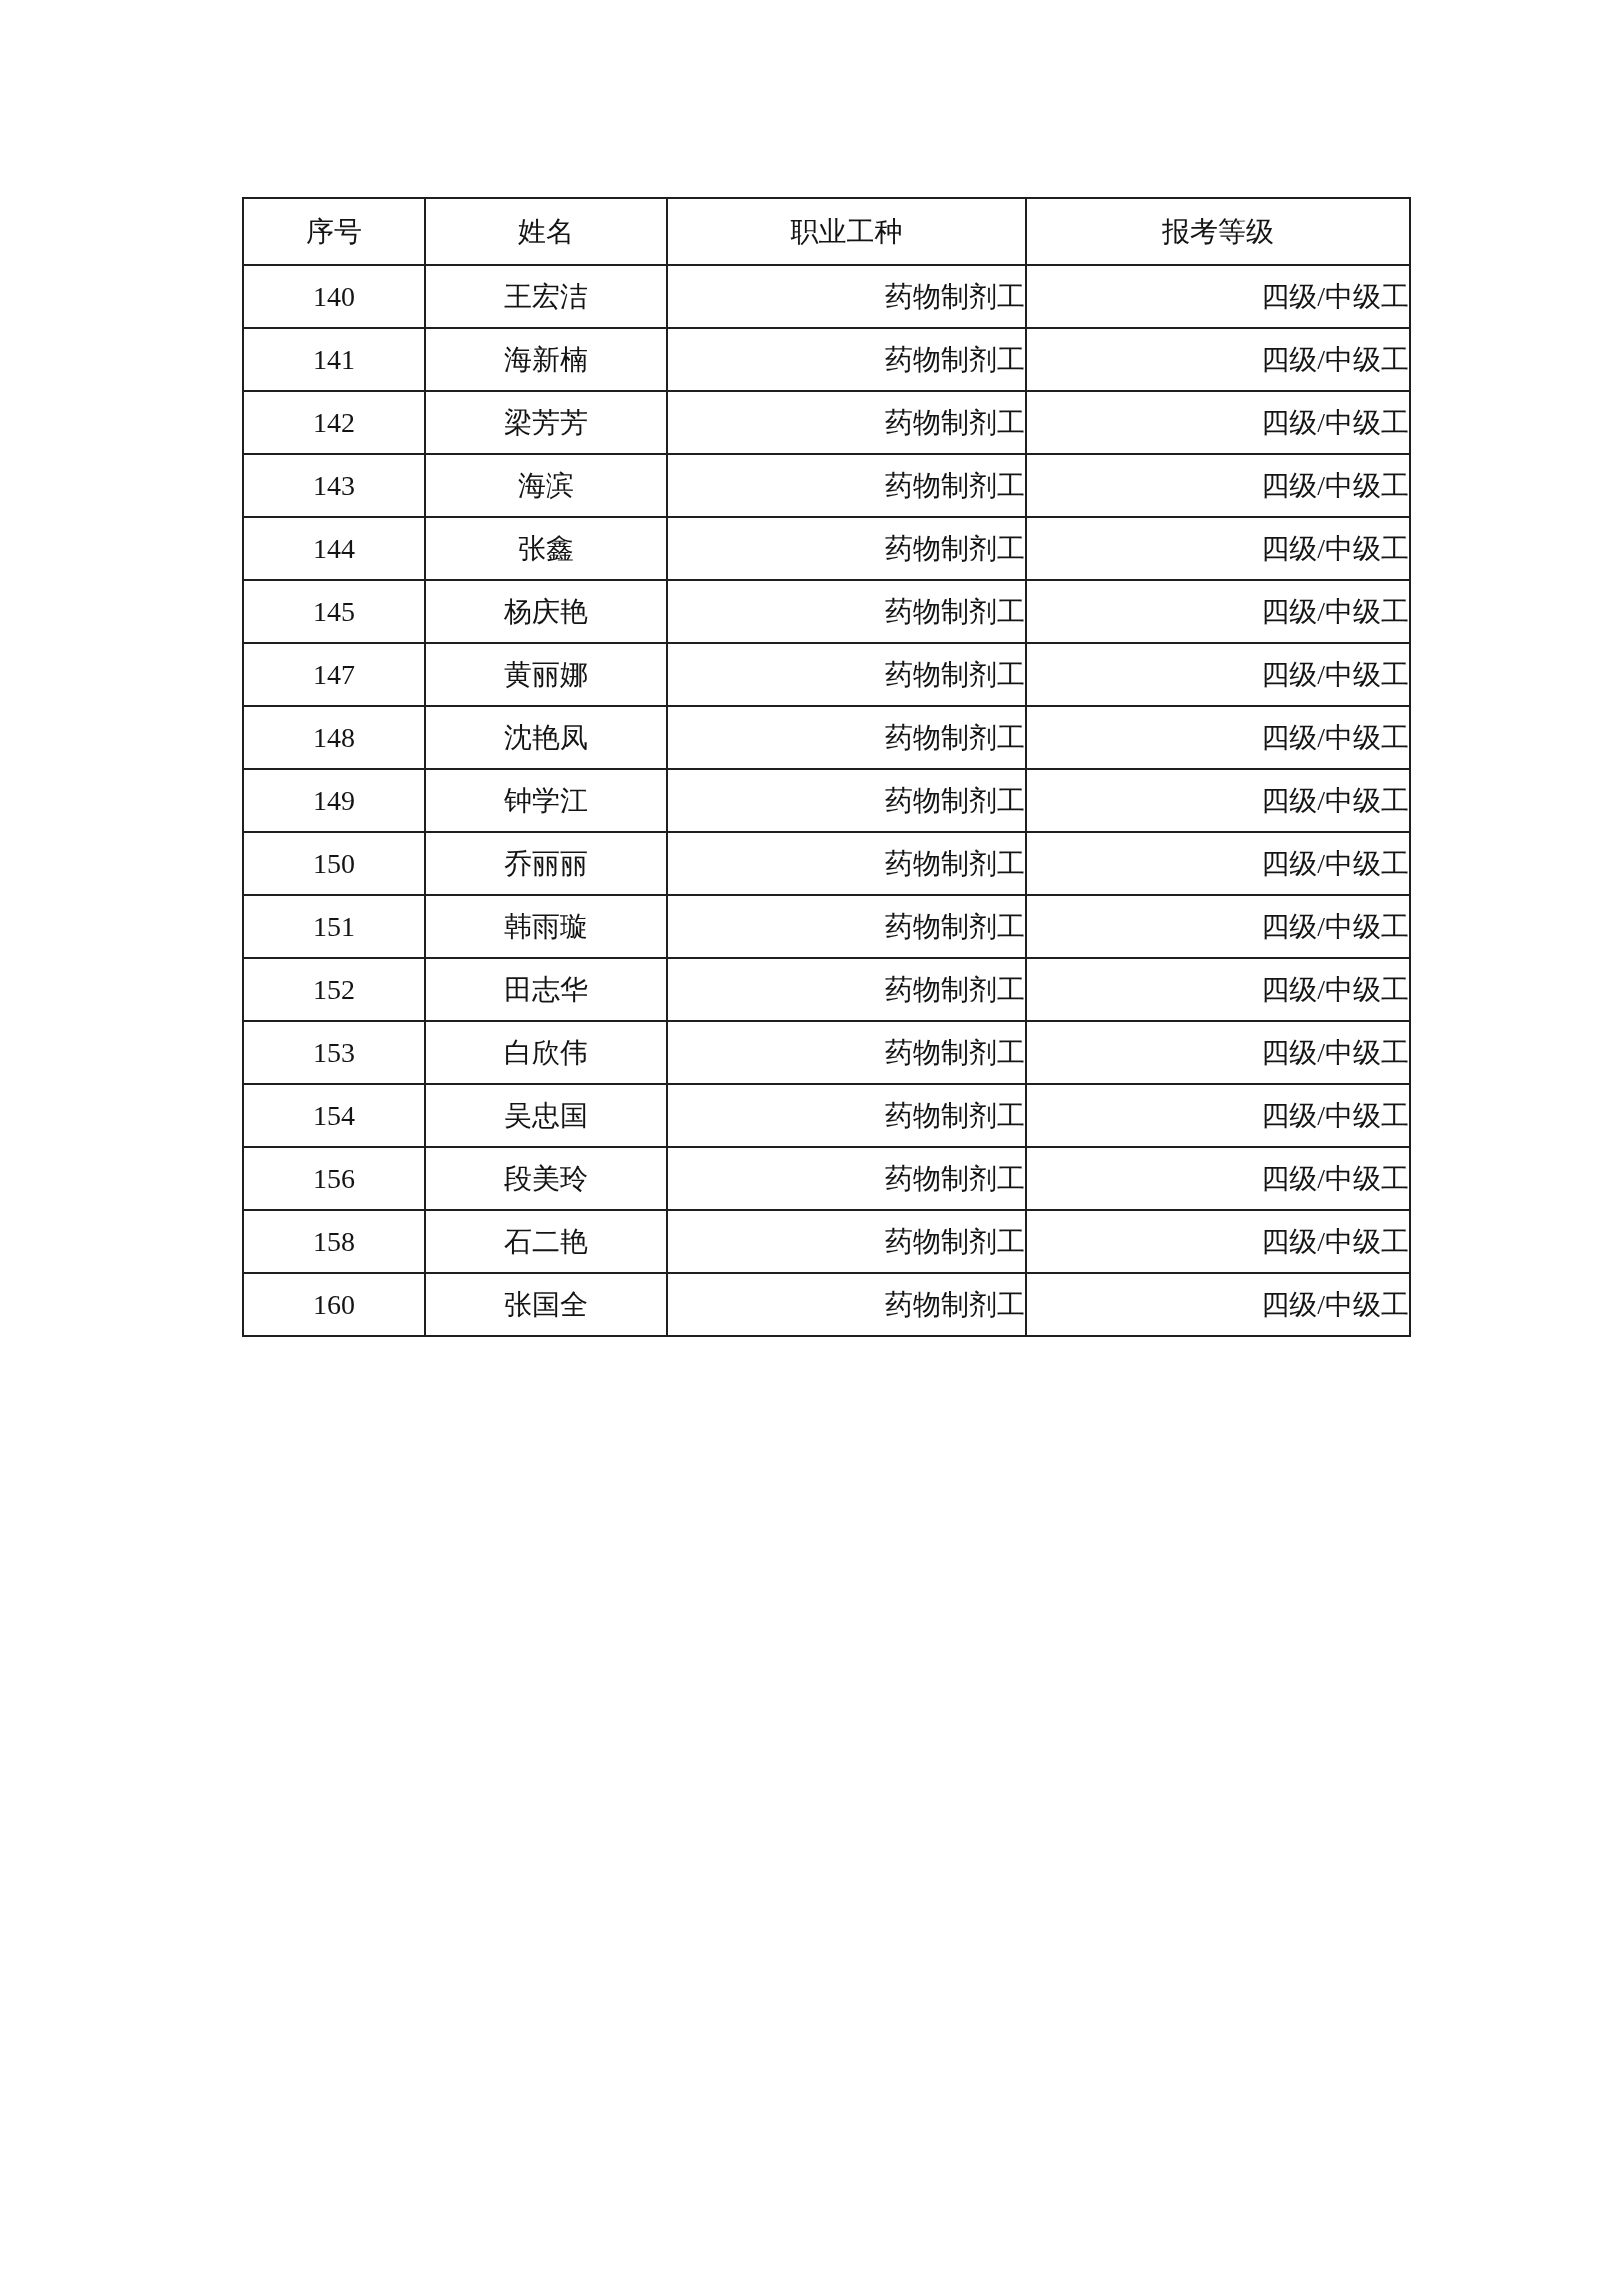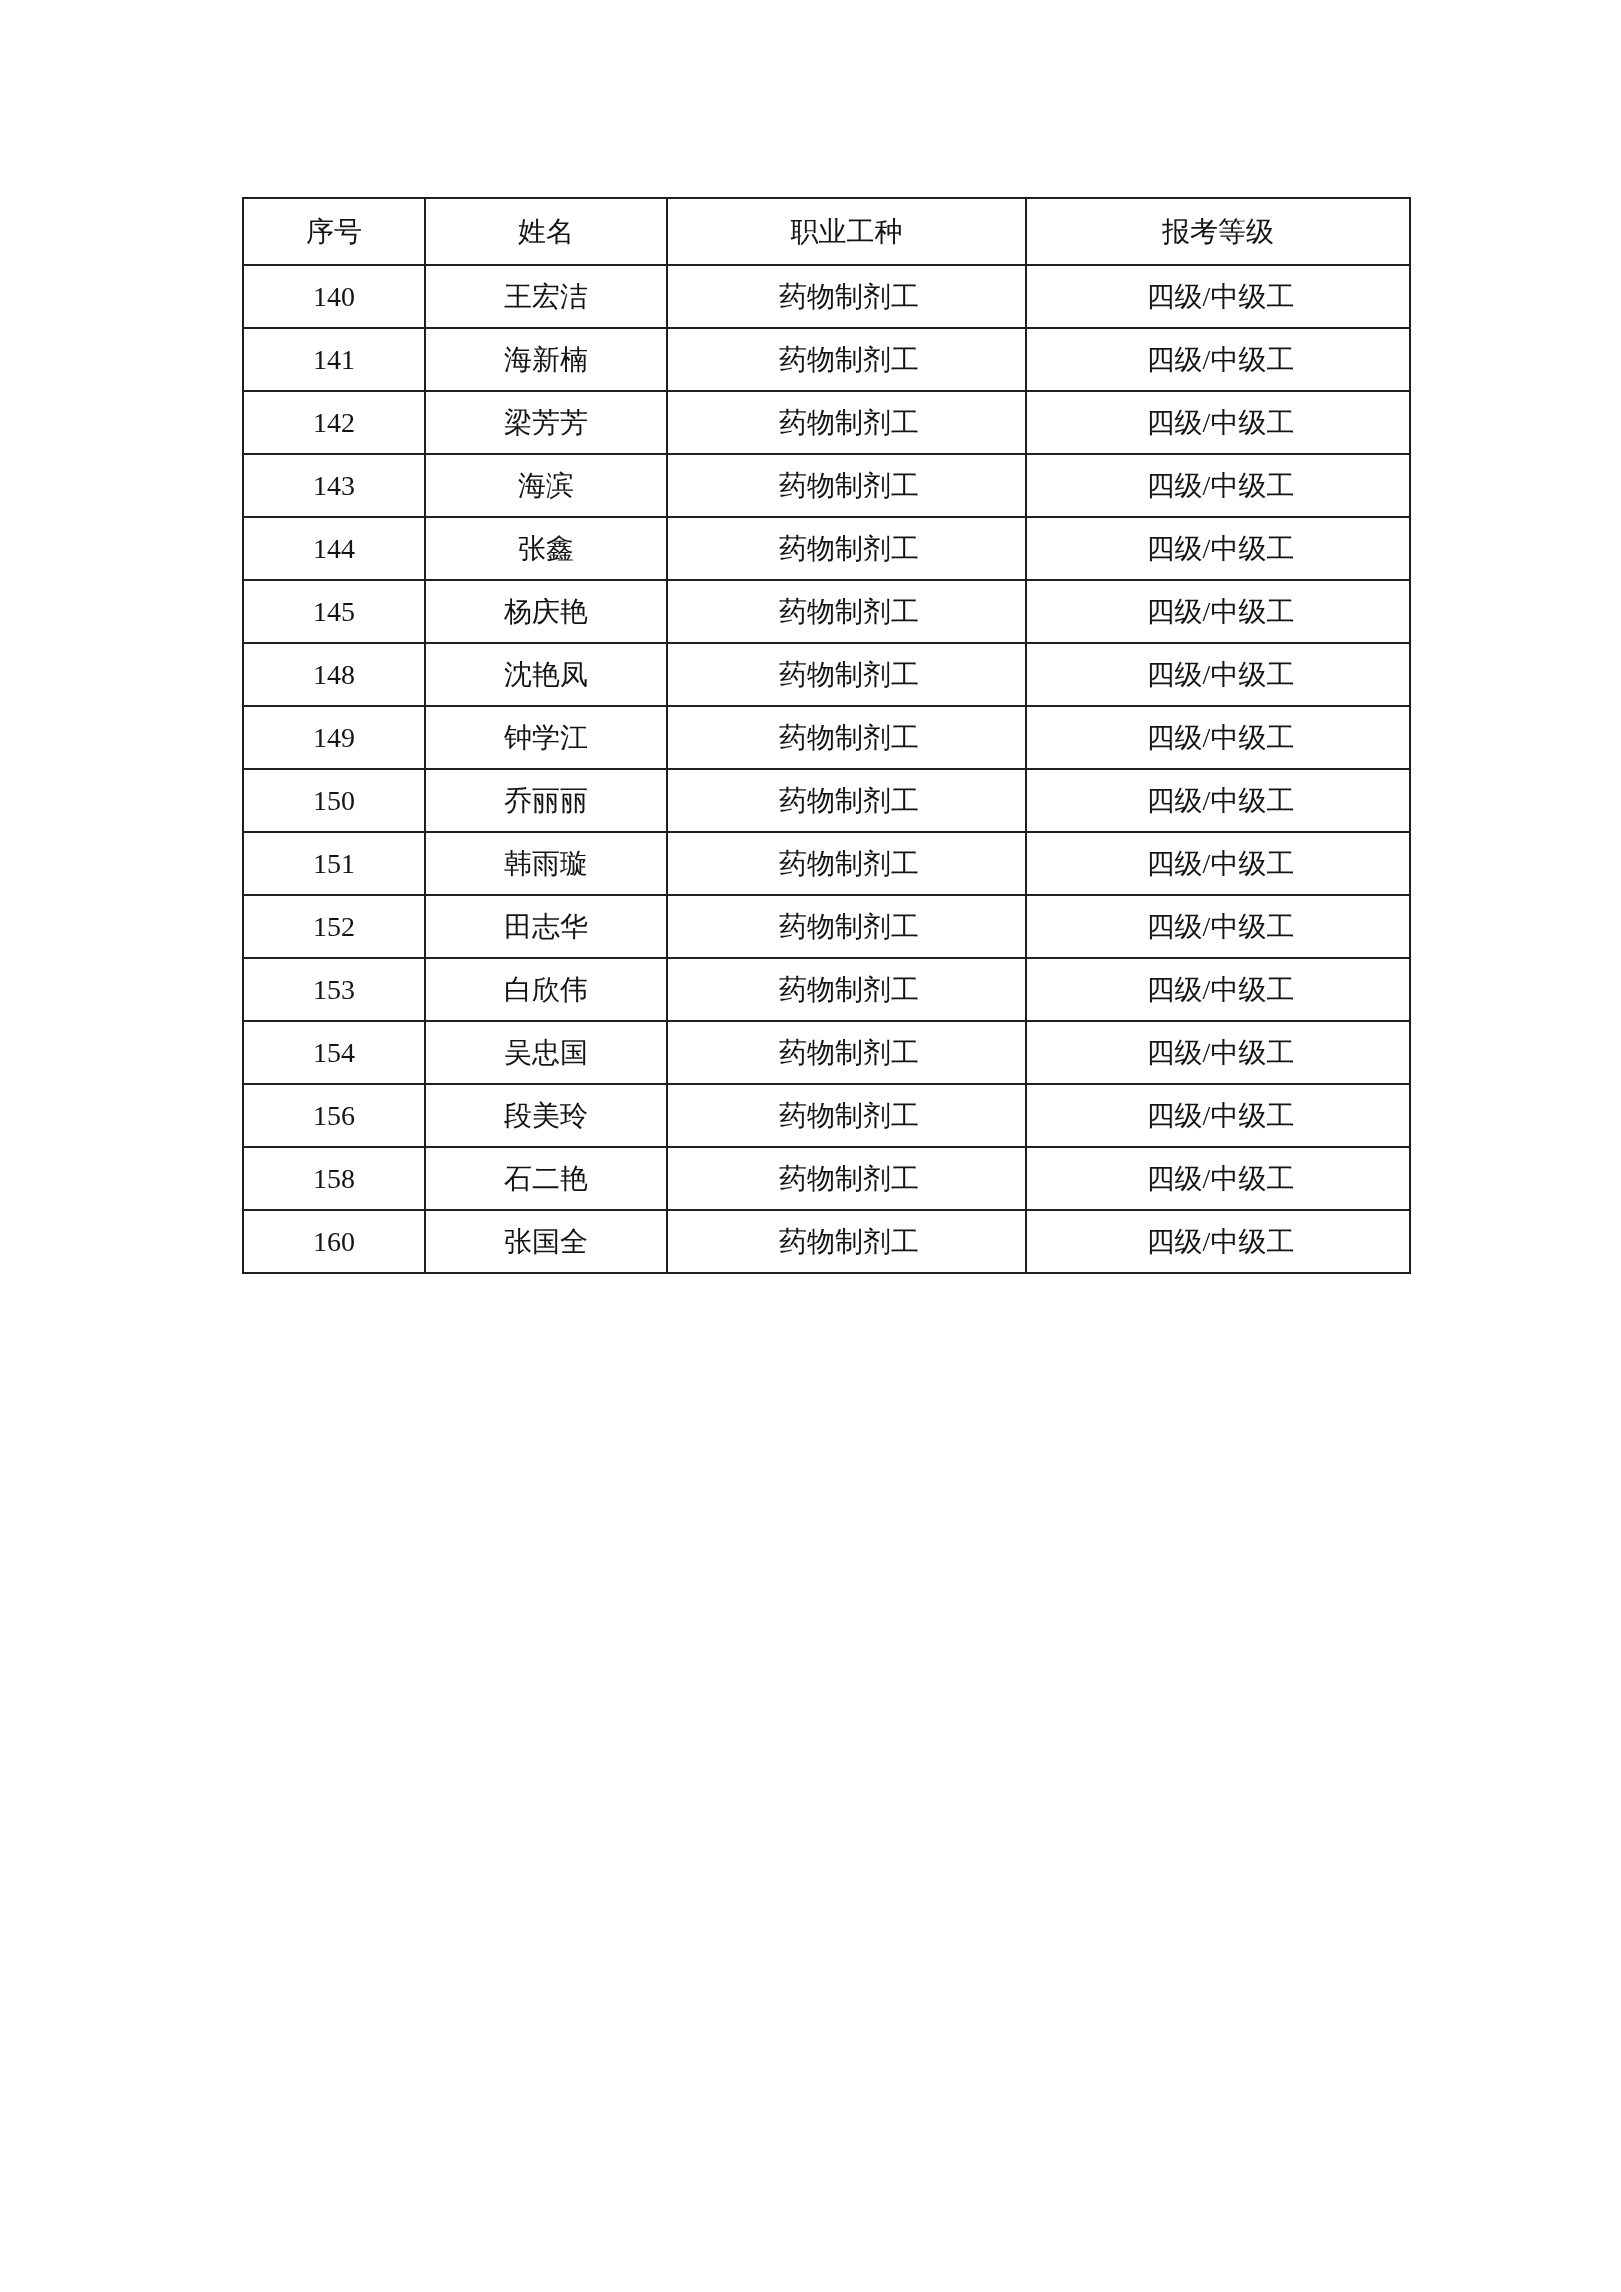--- a/index.html
+++ b/index.html
@@ -41,21 +41,21 @@
     white-space: nowrap;
     overflow: hidden;
   }
   table.roster { border: 2.9px solid #1f1f1f; }
   table.roster thead th {
     height: 65px;
     border-bottom: 2.9px solid #1f1f1f;
   }
   table.roster tbody td { height: 61px; }
   table.roster td.c-occ, table.roster td.c-lvl {
-    text-align: center;
+    text-align: right;
     padding-left: 5px;
   }
 </style>
 </head>
 <body>
 
 <div class="page">
   <table class="roster">
     <colgroup>
       <col class="c1">
@@ -108,20 +108,26 @@
   </tr>
 
   <tr>
     <td class="c-no">145</td>
     <td class="c-name">杨庆艳</td>
     <td class="c-occ">药物制剂工</td>
     <td class="c-lvl">四级/中级工</td>
   </tr>
 
 
+  <tr>
+    <td class="c-no">147</td>
+    <td class="c-name">黄丽娜</td>
+    <td class="c-occ">药物制剂工</td>
+    <td class="c-lvl">四级/中级工</td>
+  </tr>
 
   <tr>
     <td class="c-no">148</td>
     <td class="c-name">沈艳凤</td>
     <td class="c-occ">药物制剂工</td>
     <td class="c-lvl">四级/中级工</td>
   </tr>
 
   <tr>
     <td class="c-no">149</td>

